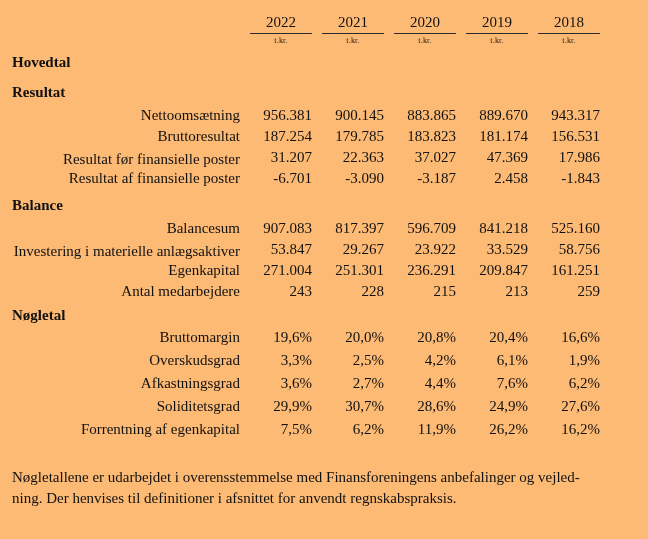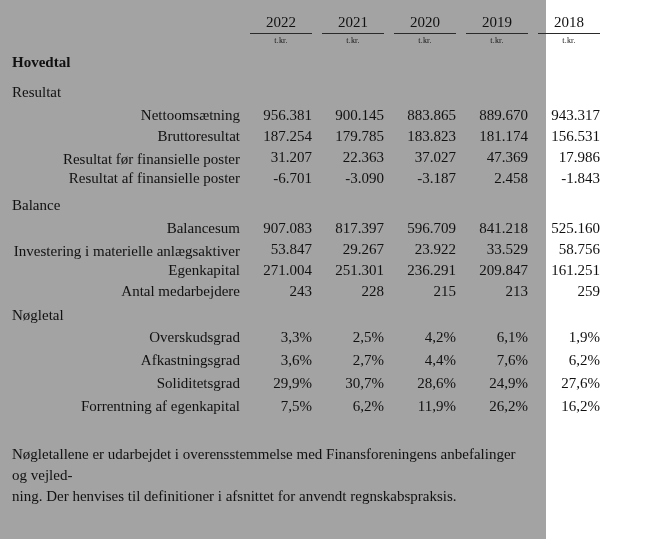--- a/index.html
+++ b/index.html
@@ -6,25 +6,25 @@
     margin: 0;
     padding: 0;
     background: #ffffff;
     width: 648px;
     height: 539px;
     overflow: hidden;
   }
   .page {
     font-family: "Liberation Serif", "DejaVu Serif", serif;
     color: #111111;
-    width: 546px;
+    width: 648px;
     height: 539px;
     box-sizing: border-box;
     padding: 12px 0 0 12px;
-    background: #a3a3a3;
+    background: #fdba74;
   }
   table.fin {
     border-collapse: collapse;
     table-layout: fixed;
     width: 588px;
   }
   table.fin col.c-label { width: 228px; }
   table.fin col.c-num { width: 72px; }
   th, td {
     padding: 0;
@@ -50,21 +50,21 @@
     padding-top: 1px;
     letter-spacing: 0.2px;
   }
   td.title-cell {
     font-weight: bold;
     padding-top: 7px;
     padding-bottom: 1px;
     line-height: 18px;
   }
   td.sec-cell {
-    font-weight: normal;
+    font-weight: bold;
     line-height: 18px;
   }
   tr.sec-0 td.sec-cell { padding-top: 11px; padding-bottom: 4px; }
   tr.sec-1 td.sec-cell { padding-top: 7px;  padding-bottom: 4px; }
   tr.sec-2 td.sec-cell { padding-top: 4px;  padding-bottom: 2px; }
   td.lbl {
     text-align: right;
     line-height: 21px;
   }
   td.num {
@@ -198,20 +198,28 @@
           <td class="num">243</td>
           <td class="num">228</td>
           <td class="num">215</td>
           <td class="num">213</td>
           <td class="num">259</td>
         </tr>
         <tr class="sec-2">
           <td colspan="6" class="sec-cell">Nøgletal</td>
         </tr>
         <tr class="tall">
+          <td class="lbl">Bruttomargin</td>
+          <td class="num">19,6%</td>
+          <td class="num">20,0%</td>
+          <td class="num">20,8%</td>
+          <td class="num">20,4%</td>
+          <td class="num">16,6%</td>
+        </tr>
+        <tr class="tall">
           <td class="lbl">Overskudsgrad</td>
           <td class="num">3,3%</td>
           <td class="num">2,5%</td>
           <td class="num">4,2%</td>
           <td class="num">6,1%</td>
           <td class="num">1,9%</td>
         </tr>
         <tr class="tall">
           <td class="lbl">Afkastningsgrad</td>
           <td class="num">3,6%</td>

